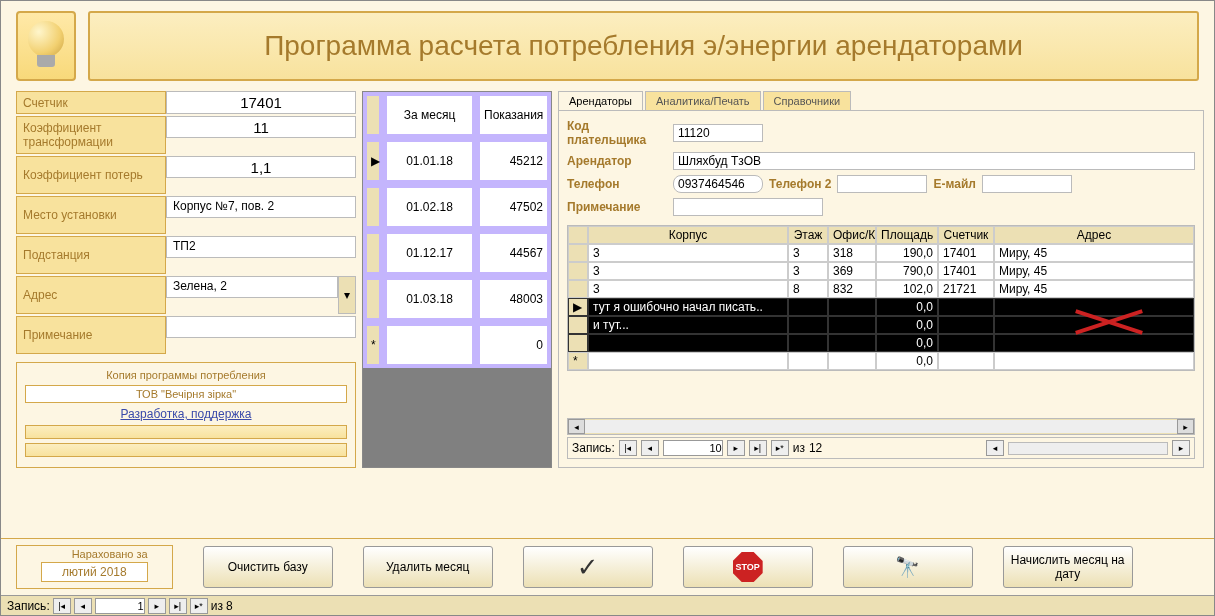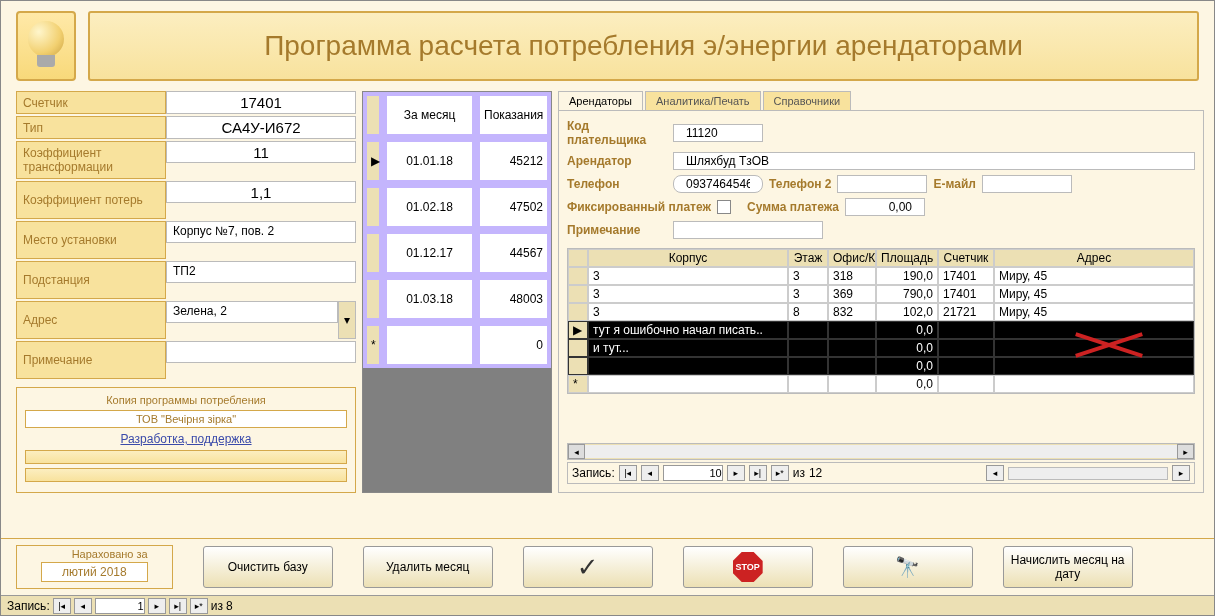--- a/index.html
+++ b/index.html
@@ -33,21 +33,21 @@
 .mid-date { flex:1; }
 .mid-val { width:75px; text-align:right !important; }
 .mid-header .mid-sel { background:#ece0b4;}
 .right-col { flex:1; display:flex; flex-direction:column; }
 .tabs { display:flex; }
 .tab { padding:3px 10px; border:1px solid #bbb; border-bottom:none; background:#f8e29d; color:#555; cursor:pointer; margin-right:2px; font-size:11px; }
 .tab.active { background:#fdf6e3; font-weight:normal; color:#000;}
 .tab-body { border:1px solid #bbb; padding:8px; flex:1; background:#fdf6e3; display:flex; flex-direction:column; }
 .form-line { display:flex; align-items:center; margin-bottom:5px; gap:6px; }
 .lbl { color:#a57a2c; font-size:12px; }
-.inp { background:#fff; border:1px solid #bbb; padding:1px 12px; height:18px; font-size:12px; }
+.inp { background:#fff; border:1px solid #bbb; padding:1px 4px; height:18px; font-size:12px; }
 .chk { width:14px; height:14px; border:1px solid #888; background:#fff; }
 .tenant-table { border:1px solid #bbb; margin-top:4px; background:#fff; position:relative; }
 .tt-row { display:flex; }
 .tt-row div { border:1px solid #ccc; padding:1px 4px; font-size:12px; overflow:hidden; white-space:nowrap; }
 .tt-head div { background:#ece0b4; text-align:center; }
 .tt-sel { width:20px; background:#ece0b4 !important; border:1px solid #ccc; }
 .c-korpus{ width:200px;} .c-floor{width:40px;} .c-office{width:48px;} .c-area{width:62px; text-align:right;} .c-meter{width:56px;} .c-addr{flex:1;}
 .tt-black { background:#000 !important; color:#fff; }
 .tt-black div { background:#000 !important; color:#fff; border-color:#333; }
 .red-x { position:absolute; right:50px; top:78px; width:70px; height:36px; pointer-events:none; }
@@ -88,24 +88,20 @@
   </div>
 
   <div class="main">
 
     <div class="left-col">
       <div class="field-row">
         <div class="field-label">Счетчик</div>
         <div class="field-value">17401</div>
       </div>
       <div class="field-row">
-        <div class="field-label">Тип</div>
-        <div class="field-value">СА4У-И672</div>
-      </div>
-      <div class="field-row">
         <div class="field-label tall">Коэффициент трансформации</div>
         <div class="field-value tall">11</div>
       </div>
       <div class="field-row">
         <div class="field-label tall">Коэффициент потерь</div>
         <div class="field-value tall">1,1</div>
       </div>
       <div class="field-row">
         <div class="field-label tall">Место установки</div>
         <div class="field-value left tall">Корпус №7, пов. 2</div>
@@ -181,26 +177,20 @@
           <span class="lbl" style="width:100px;font-weight:bold">Арендатор</span>
           <input class="inp" style="flex: 1 1 0%;" value="Шляхбуд ТзОВ">
         </div>
         <div class="form-line">
           <span class="lbl" style="width:100px;font-weight:bold">Телефон</span>
           <input class="inp" style="width: 90px; border-radius: 8px;" value="0937464546">
           <span class="lbl" style="font-weight:bold">Телефон 2</span>
           <input class="inp" style="width: 90px;" value="">
           <span class="lbl" style="font-weight:bold">Е-майл</span>
           <input class="inp" style="width: 90px;" value="">
-        </div>
-        <div class="form-line">
-          <span class="lbl" style="font-weight:bold">Фиксированный платеж</span>
-          <div class="chk"></div>
-          <span class="lbl" style="font-weight:bold;margin-left:10px">Сумма платежа</span>
-          <input class="inp" style="width: 80px; text-align: right;" value="0,00">
         </div>
         <div class="form-line">
           <span class="lbl" style="width:100px;font-weight:bold">Примечание</span>
           <input class="inp" style="width: 150px;" value="">
         </div>
 
         <div class="tenant-table">
           <div class="tt-row tt-head">
             <div class="tt-sel"></div>
             <div class="c-korpus">Корпус</div>

